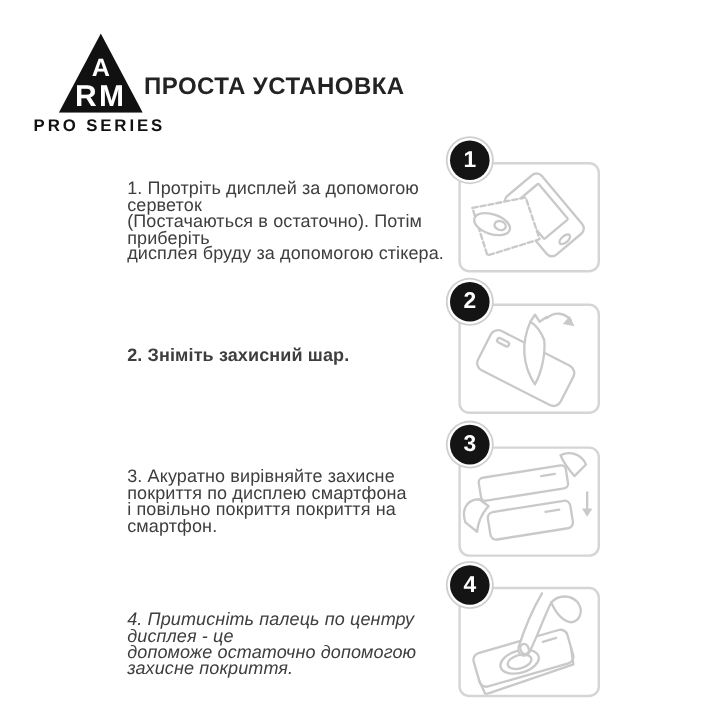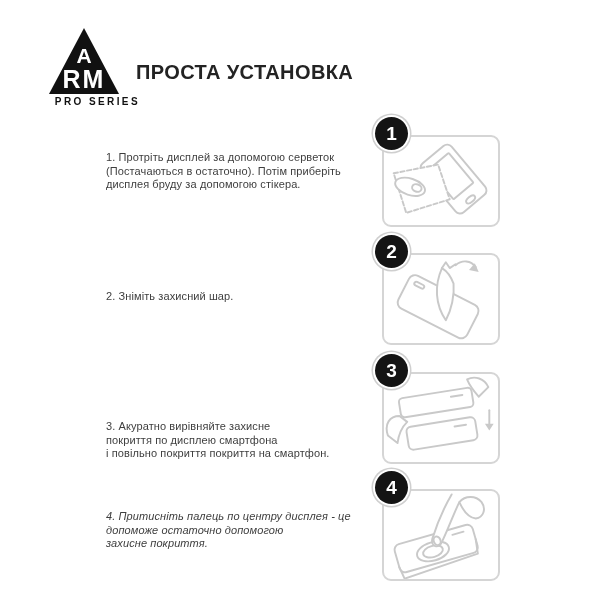--- a/index.html
+++ b/index.html
@@ -1,29 +1,29 @@
 <!DOCTYPE html>
 <html><head>
 <meta charset="utf-8">
 <style>
   html,body{margin:0;padding:0;background:#fff;}
   .page{position:relative;width:600px;height:600px;background:#ffffff;overflow:hidden;
         font-family:"Liberation Sans","DejaVu Sans",sans-serif;}
   
   .logo{position:absolute;left:28px;top:28px;width:112px;}
   .logo-svg{display:block;margin:0 auto;}
-  .logo-sub{margin-top:2px;text-align:right;font-size:10px;font-weight:700;
+  .logo-sub{margin-top:2px;text-align:left;font-size:14px;font-weight:700;
             letter-spacing:2.4px;color:#111;white-space:nowrap;}
   
-  .title{position:absolute;left:136px;top:61px;margin:0;font-size:20px;font-weight:700;
+  .title{position:absolute;left:120px;top:61px;margin:0;font-size:20px;font-weight:700;
          letter-spacing:0.4px;color:#232323;white-space:nowrap;}
   
-  .step-text{position:absolute;left:106px;width:280px;font-size:11px;line-height:13.5px;
+  .step-text{position:absolute;left:106px;width:280px;font-size:15px;line-height:13.5px;
              color:#3e3e3e;letter-spacing:0.1px;}
-  .t1{top:151px;} .t2{top:290px;} .t3{top:391px;margin-top:29px;} .t4{top:510px;font-style:italic;}
+  .t1{top:151px;} .t2{top:290px;font-weight:bold;} .t3{top:391px;} .t4{top:510px;font-style:italic;}
   
   .illus{position:absolute;left:382px;width:118px;height:92px;background:#fff;
          border:2px solid #d5d5d5;border-radius:9px;box-sizing:border-box;}
   .b1{top:135px;} .b2{top:253px;} .b3{top:372px;} .b4{top:489px;}
   .illus svg{position:absolute;left:0;top:0;width:114px;height:88px;}
   
   .badge{position:absolute;left:-9px;top:-20px;width:33px;height:33px;border-radius:50%;
          background:#141414;color:#fff;display:flex;align-items:center;justify-content:center;
          font-size:19px;font-weight:700;box-shadow:0 0 0 2px #ffffff,0 0 0 3.5px #cfcfcf;
          z-index:2;}

